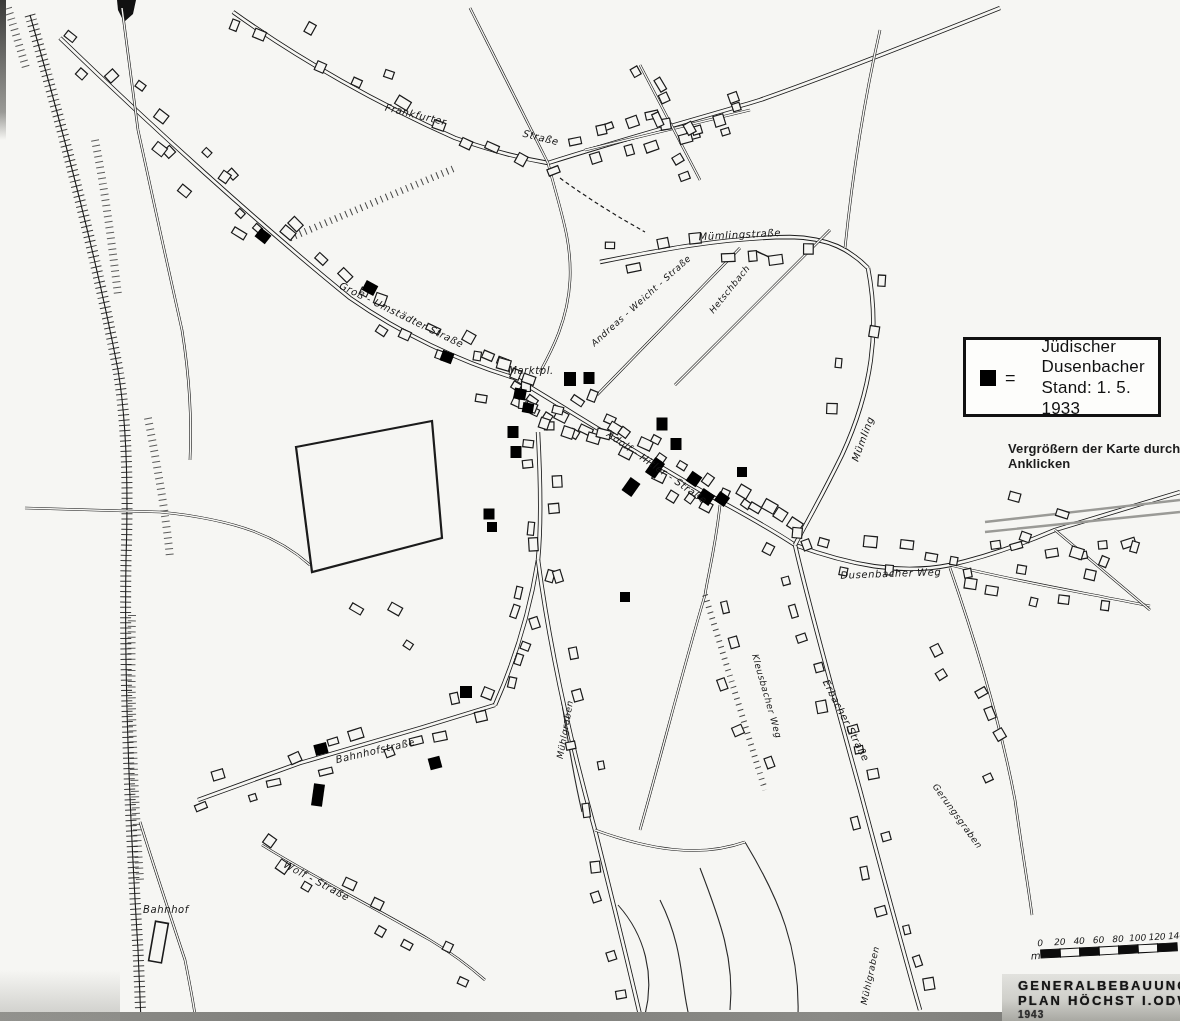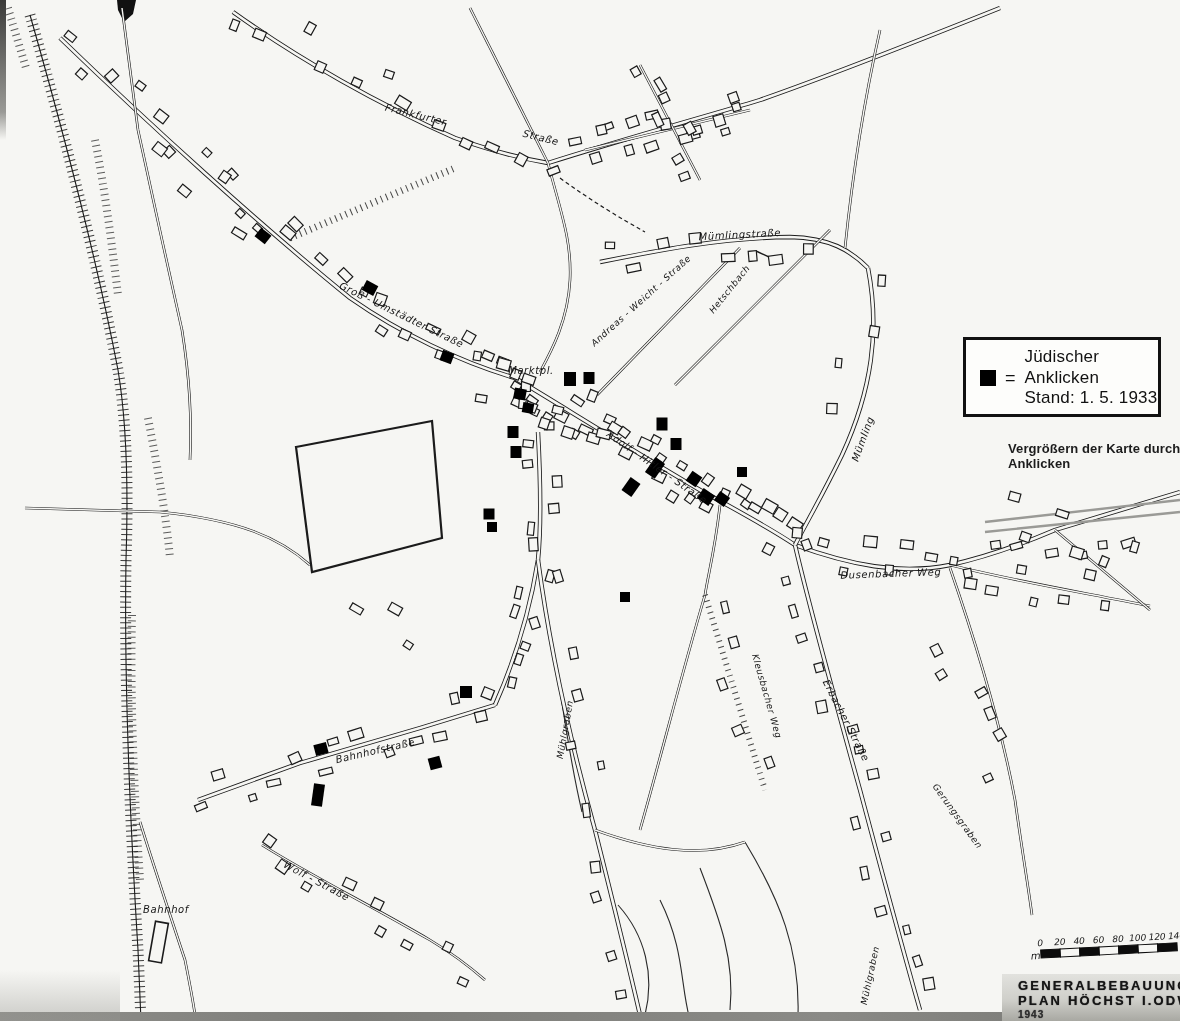--- a/index.html
+++ b/index.html
@@ -12,21 +12,21 @@
   svg{position:absolute;left:0;top:0;}
 
   
   .legend-box{
     position:absolute;left:963px;top:337px;width:198px;height:80px;
     background:#fdfdfb;border:3px solid #111;
     display:flex;align-items:center;padding:2px 0 0 14px;box-sizing:border-box;
   }
   .legend-symbol{width:16px;height:16px;background:#000;display:inline-block;flex:0 0 auto;}
   .legend-eq{font-size:18px;color:#111;margin:0 9px 0 9px;flex:0 0 auto;}
-  .legend-lines{font-size:17px;line-height:1.22;color:#111;letter-spacing:.2px;}
+  .legend-lines{font-size:17px;line-height:1.22;color:#111;letter-spacing:.2px;margin-left:17px;}
 
   .caption{
     position:absolute;left:1008px;top:441px;width:214px;
     font-size:13px;font-weight:bold;color:#1c1c1c;letter-spacing:.1px;
   }
 
   
   .title-band{
     position:absolute;left:1002px;top:974px;width:178px;height:47px;
     background:linear-gradient(180deg,#e2e2de 0%,#cfcfca 55%,#a8a8a2 100%);
@@ -436,19 +436,19 @@
     <div>GENERALBEBAUUNGS-</div>
     <div>PLAN    HÖCHST   I.ODW</div>
     <div class="yr">1943</div>
   </div>
 
   <div class="legend-box">
     <span class="legend-symbol"></span>
     <span class="legend-eq">=</span>
     <span class="legend-lines">
       <div>Jüdischer</div>
-      <div>Anklicken</div>
+      <div>Dusenbacher</div>
       <div>Stand: 1. 5. 1933</div>
     </span>
   </div>
 
   <div class="caption">Vergrößern der Karte durch Anklicken</div>
 </div>
 
 </body></html>

